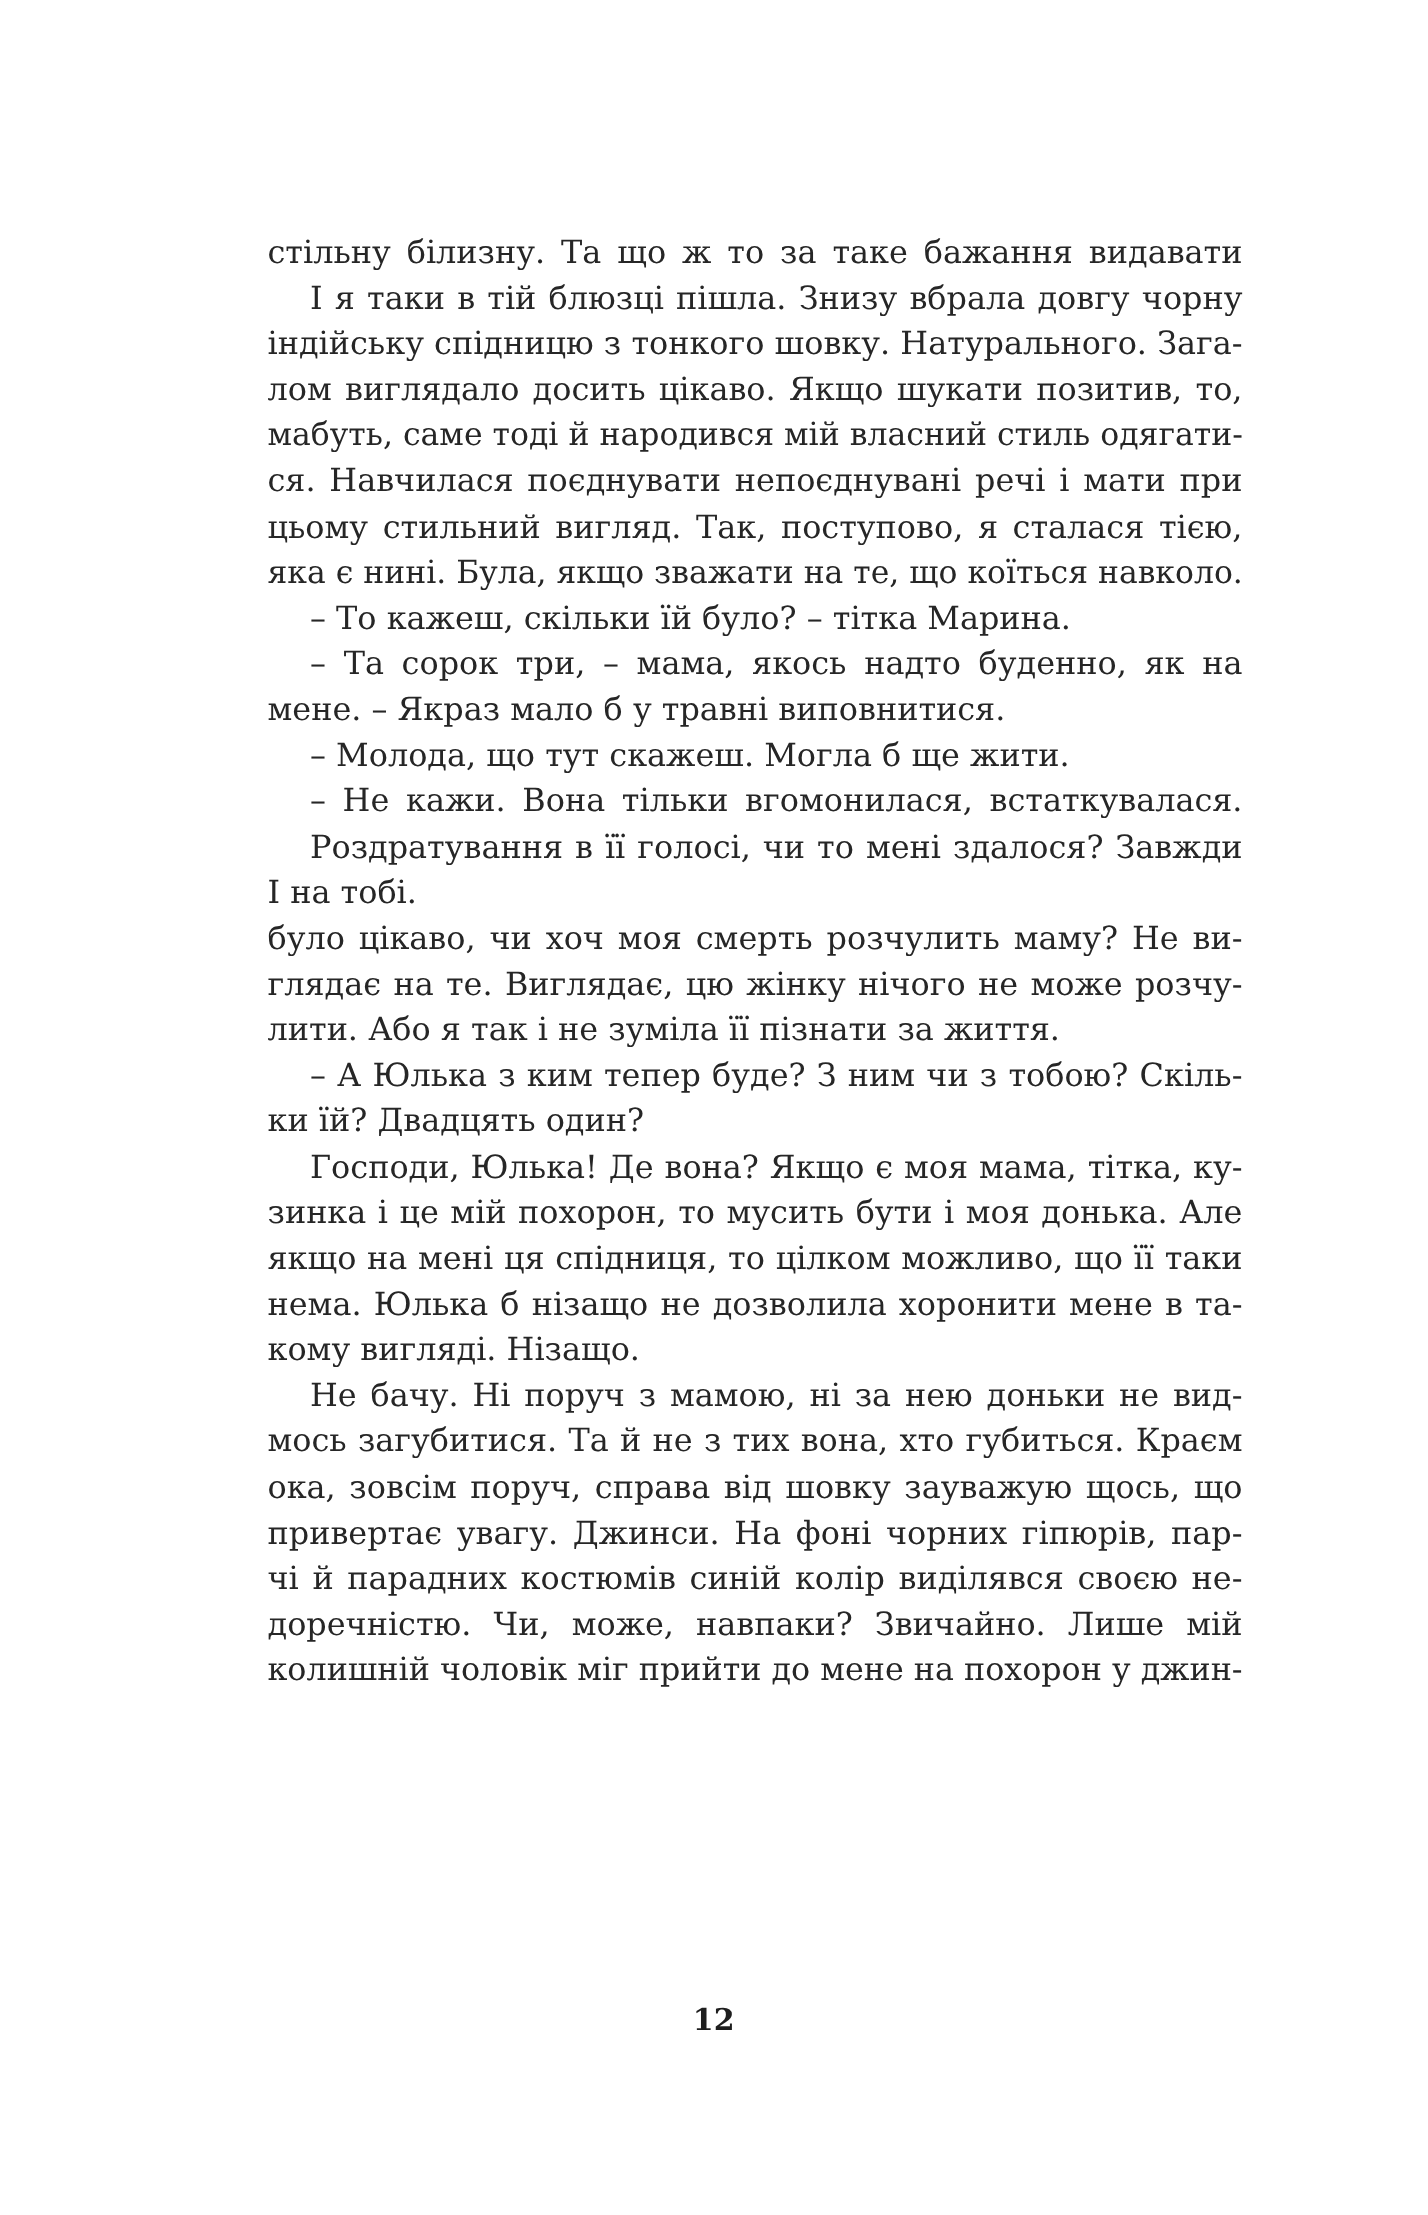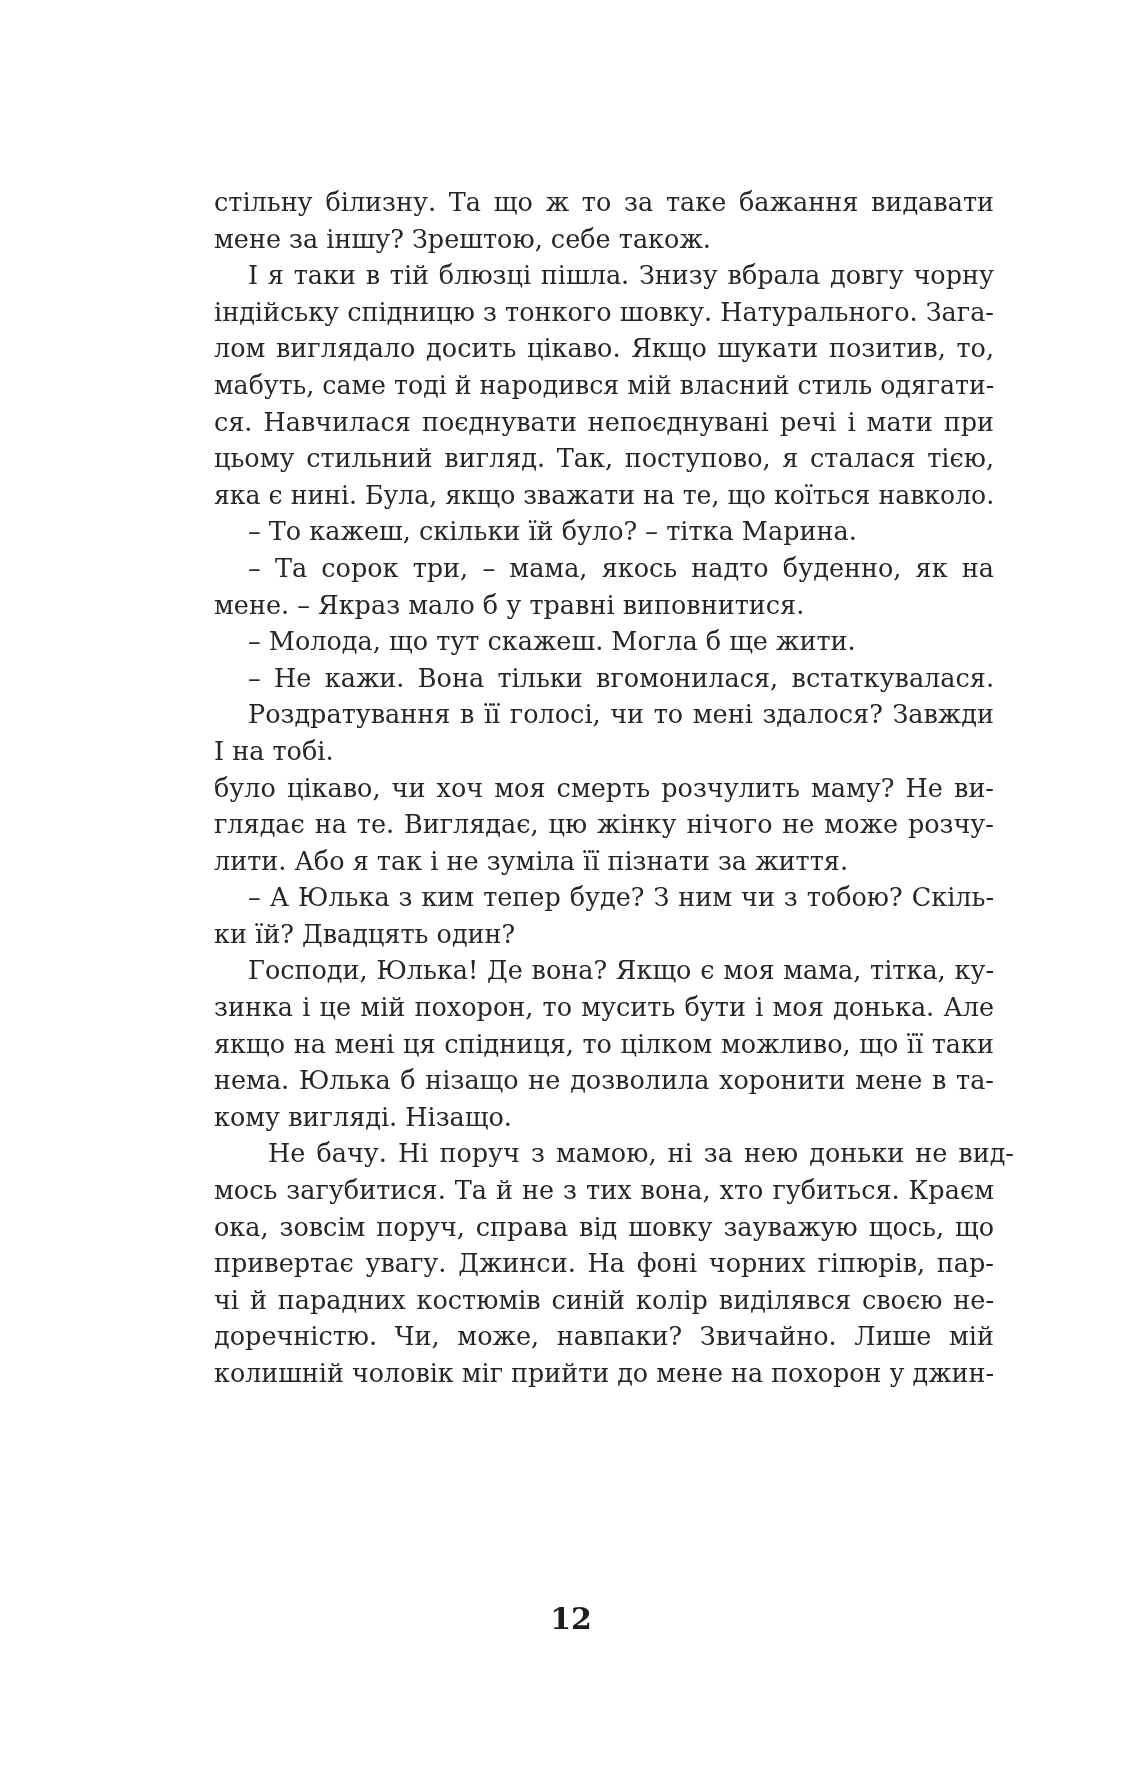--- a/index.html
+++ b/index.html
@@ -51,31 +51,30 @@
       width: 100%;
     }
     .page-number {
       position: absolute;
       left: 0;
       width: 1142px;
       top: 1585px;
       text-align: center;
       font-family: "DejaVu Serif", "Liberation Serif", serif;
       font-weight: bold;
-      font-size: 30px;
+      font-size: 24px;
       color: #1e1e1e;
     }
   </style>
 </head>
 <body>
 
 <div class="page">
   <div class="text-block" id="text-block">
       <div class="line"><span class="line-inner" style="width: 100%; white-space: nowrap;">стільну білизну. Та що ж то за таке бажання видавати</span></div>
-      <div class="line last"><span class="line-inner" style="width: 100%; white-space: nowrap;">мене за іншу? Зрештою, себе також.</span></div>
       <div class="line indent"><span class="line-inner" style="width: 100%; white-space: nowrap;">І я таки в тій блюзці пішла. Знизу вбрала довгу чорну</span></div>
       <div class="line"><span class="line-inner" style="width: 100%; white-space: nowrap;">індійську спідницю з тонкого шовку. Натурального. Зага-</span></div>
       <div class="line"><span class="line-inner" style="width: 100%; white-space: nowrap;">лом виглядало досить цікаво. Якщо шукати позитив, то,</span></div>
       <div class="line"><span class="line-inner" style="width: auto; white-space: nowrap; transform: scaleX(0.988593); transform-origin: left center;">мабуть, саме тоді й народився мій власний стиль одягати-</span></div>
       <div class="line"><span class="line-inner" style="width: 100%; white-space: nowrap;">ся. Навчилася поєднувати непоєднувані речі і мати при</span></div>
       <div class="line"><span class="line-inner" style="width: 100%; white-space: nowrap;">цьому стильний вигляд. Так, поступово, я сталася тією,</span></div>
       <div class="line"><span class="line-inner" style="width: auto; white-space: nowrap; transform: scaleX(0.986094); transform-origin: left center;">яка є нині. Була, якщо зважати на те, що коїться навколо.</span></div>
       <div class="line indent last"><span class="line-inner" style="width: 100%; white-space: nowrap;">– То кажеш, скільки їй було? – тітка Марина.</span></div>
       <div class="line indent"><span class="line-inner" style="width: 100%; white-space: nowrap;">– Та сорок три, – мама, якось надто буденно, як на</span></div>
       <div class="line last"><span class="line-inner" style="width: 100%; white-space: nowrap;">мене. – Якраз мало б у травні виповнитися.</span></div>
@@ -86,21 +85,21 @@
       <div class="line"><span class="line-inner" style="width: 100%; white-space: nowrap;">було цікаво, чи хоч моя смерть розчулить маму? Не ви-</span></div>
       <div class="line"><span class="line-inner" style="width: 100%; white-space: nowrap;">глядає на те. Виглядає, цю жінку нічого не може розчу-</span></div>
       <div class="line last"><span class="line-inner" style="width: 100%; white-space: nowrap;">лити. Або я так і не зуміла її пізнати за життя.</span></div>
       <div class="line indent"><span class="line-inner" style="width: 100%; white-space: nowrap;">– А Юлька з ким тепер буде? З ним чи з тобою? Скіль-</span></div>
       <div class="line last"><span class="line-inner" style="width: 100%; white-space: nowrap;">ки їй? Двадцять один?</span></div>
       <div class="line indent"><span class="line-inner" style="width: 100%; white-space: nowrap;">Господи, Юлька! Де вона? Якщо є моя мама, тітка, ку-</span></div>
       <div class="line"><span class="line-inner" style="width: 100%; white-space: nowrap;">зинка і це мій похорон, то мусить бути і моя донька. Але</span></div>
       <div class="line"><span class="line-inner" style="width: 100%; white-space: nowrap;">якщо на мені ця спідниця, то цілком можливо, що її таки</span></div>
       <div class="line"><span class="line-inner" style="width: 100%; white-space: nowrap;">нема. Юлька б нізащо не дозволила хоронити мене в та-</span></div>
       <div class="line last"><span class="line-inner" style="width: 100%; white-space: nowrap;">кому вигляді. Нізащо.</span></div>
-      <div class="line indent"><span class="line-inner" style="width: 100%; white-space: nowrap; margin-left: 20px;">Не бачу. Ні поруч з мамою, ні за нею доньки не вид-</span></div>
+      <div class="line indent"><span class="line-inner" style="width: 100%; white-space: nowrap;">Не бачу. Ні поруч з мамою, ні за нею доньки не вид-</span></div>
       <div class="line"><span class="line-inner" style="width: 100%; white-space: nowrap;">мось загубитися. Та й не з тих вона, хто губиться. Краєм</span></div>
       <div class="line"><span class="line-inner" style="width: 100%; white-space: nowrap;">ока, зовсім поруч, справа від шовку зауважую щось, що</span></div>
       <div class="line"><span class="line-inner" style="width: 100%; white-space: nowrap;">привертає увагу. Джинси. На фоні чорних гіпюрів, пар-</span></div>
       <div class="line"><span class="line-inner" style="width: 100%; white-space: nowrap;">чі й парадних костюмів синій колір виділявся своєю не-</span></div>
       <div class="line"><span class="line-inner" style="width: 100%; white-space: nowrap;">доречністю. Чи, може, навпаки? Звичайно. Лише мій</span></div>
       <div class="line"><span class="line-inner" style="width: auto; white-space: nowrap; transform: scaleX(0.996169); transform-origin: left center;">колишній чоловік міг прийти до мене на похорон у джин-</span></div>
     </div>
   <div class="page-number">12</div>
 </div>
 

